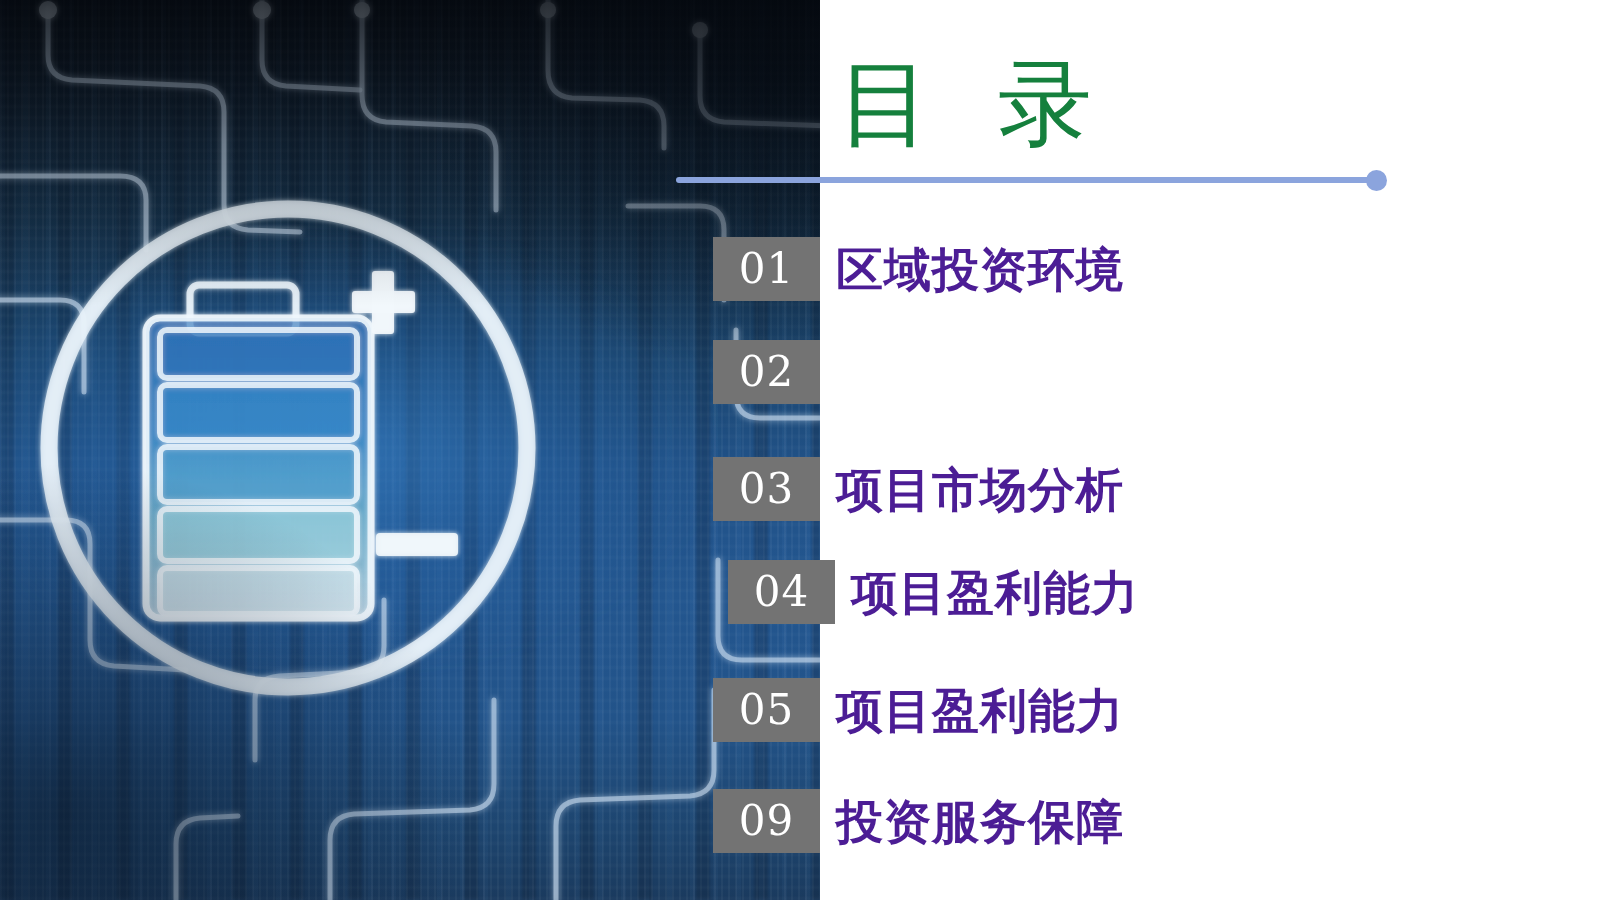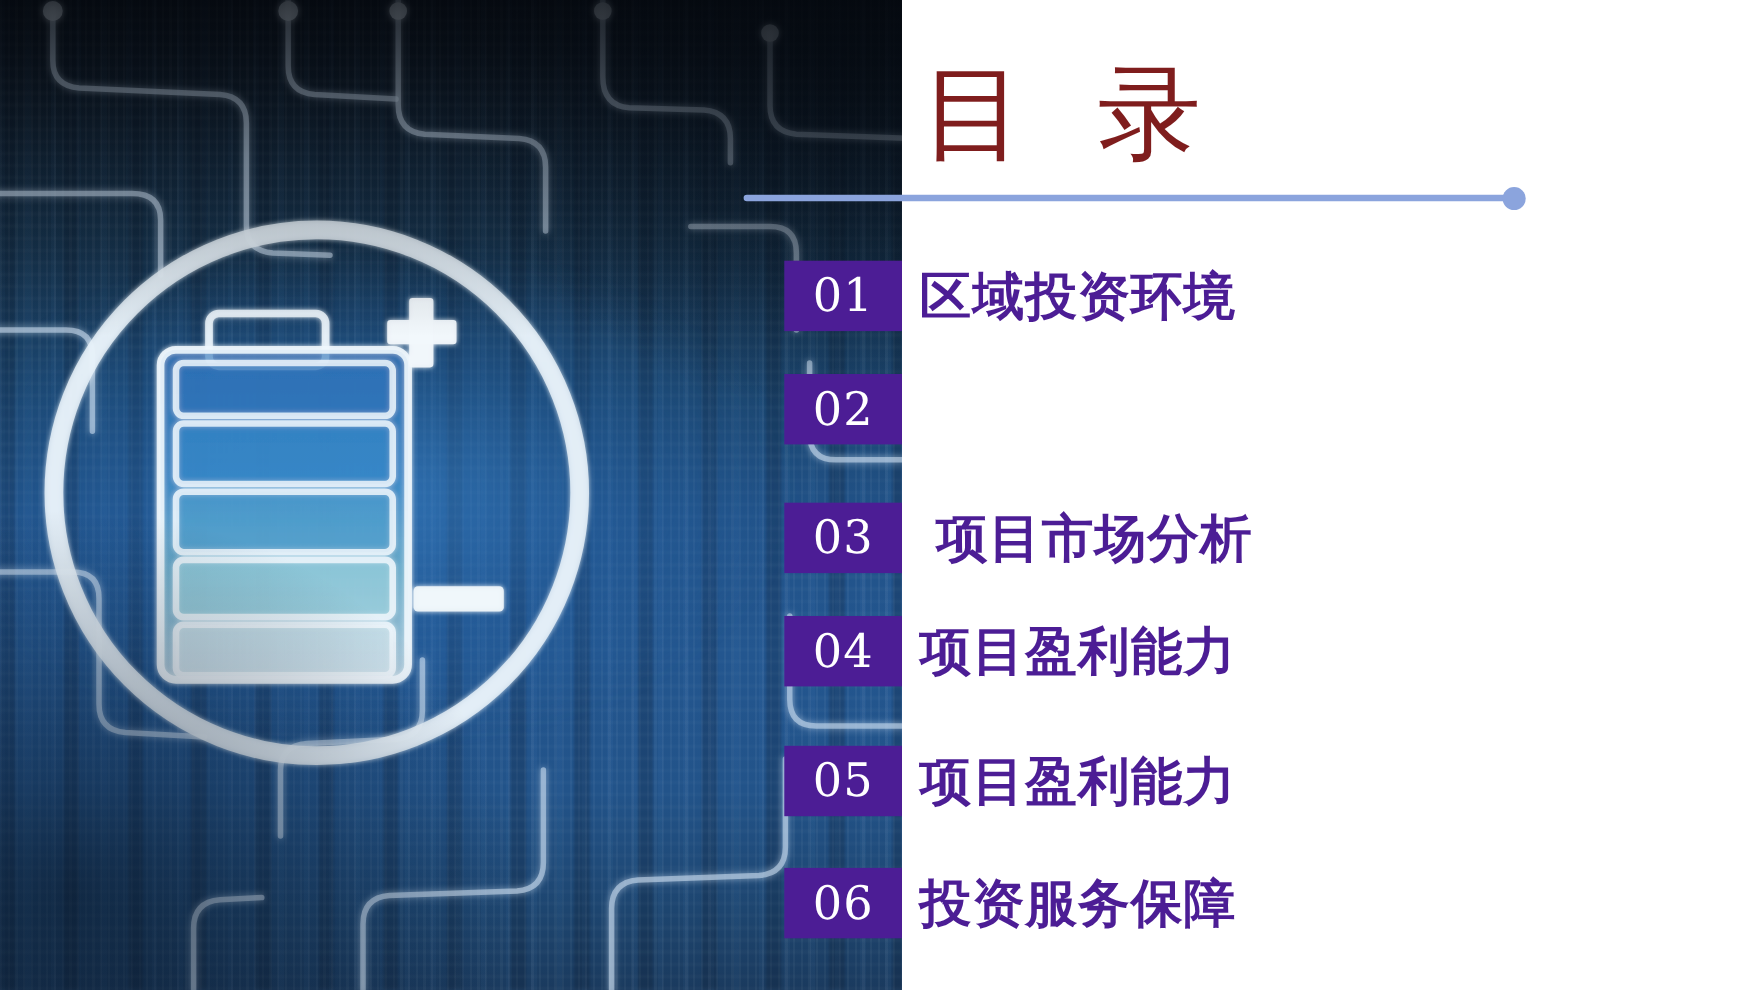--- a/index.html
+++ b/index.html
@@ -120,21 +120,21 @@
     width: 1600px; height: 900px;
   }
 
   .page-title {
     position: absolute;
     left: 838px;
     top: 55px;
     font-size: 94px;
     line-height: 1.05;
     letter-spacing: 18px;
-    color: #7f1d1d;
+    color: #15803d;
     font-weight: 400;
     font-family: "DejaVu Sans", "Liberation Sans", sans-serif;
     white-space: nowrap;
   }
 
   .title-rule {
     position: absolute;
     left: 676px;
     top: 177px;
     width: 700px;
@@ -159,21 +159,21 @@
     position: absolute;
     left: 713px;
     height: 64px;
     display: flex;
     align-items: center;
   }
 
   .toc-num {
     width: 107px;
     height: 64px;
-    background: #4c1d95;
+    background: #737373;
     color: #ffffff;
     font-family: "DejaVu Serif", "Liberation Serif", serif;
     font-weight: 400;
     font-size: 42px;
     line-height: 64px;
     text-align: center;
     letter-spacing: 1px;
     box-sizing: border-box;
     flex: 0 0 auto;
   }
@@ -290,35 +290,35 @@
 
       <div class="toc-row" style="top:237px;">
         <div class="toc-num">01</div>
         <div class="toc-label">区域投资环境</div>
       </div>
 
       <div class="toc-row" style="top:340px;align-items:center;">
         <div class="toc-num">02</div>
       </div>
 
-      <div class="toc-row" style="top:457px;gap:15px;">
+      <div class="toc-row" style="top:457px;">
         <div class="toc-num">03</div>
         <div class="toc-label">项目市场分析</div>
       </div>
 
-      <div class="toc-row" style="top:560px;">
+      <div class="toc-row" style="top:560px;margin-left:15px;">
         <div class="toc-num">04</div>
         <div class="toc-label">项目盈利能力</div>
       </div>
 
       <div class="toc-row" style="top:678px;justify-content:space-between;">
         <div class="toc-num">05</div>
         <div class="toc-label">项目盈利能力</div>
       </div>
 
       <div class="toc-row" style="top:789px;">
-        <div class="toc-num">06</div>
+        <div class="toc-num">09</div>
         <div class="toc-label">投资服务保障</div>
       </div>
 
     </div>
   </div>
 </div>
 
 </body></html>

